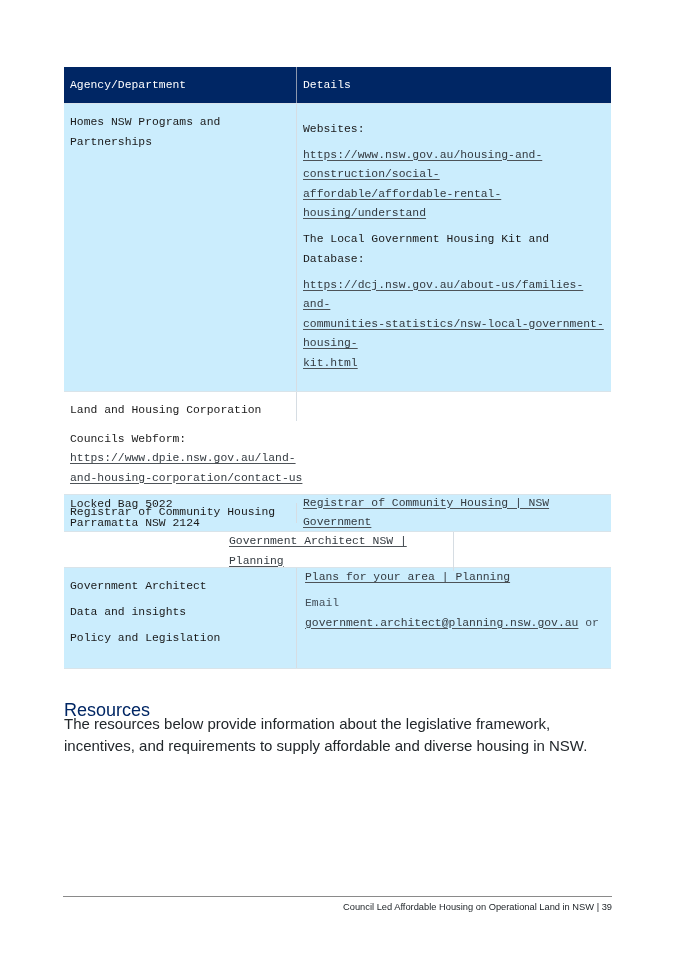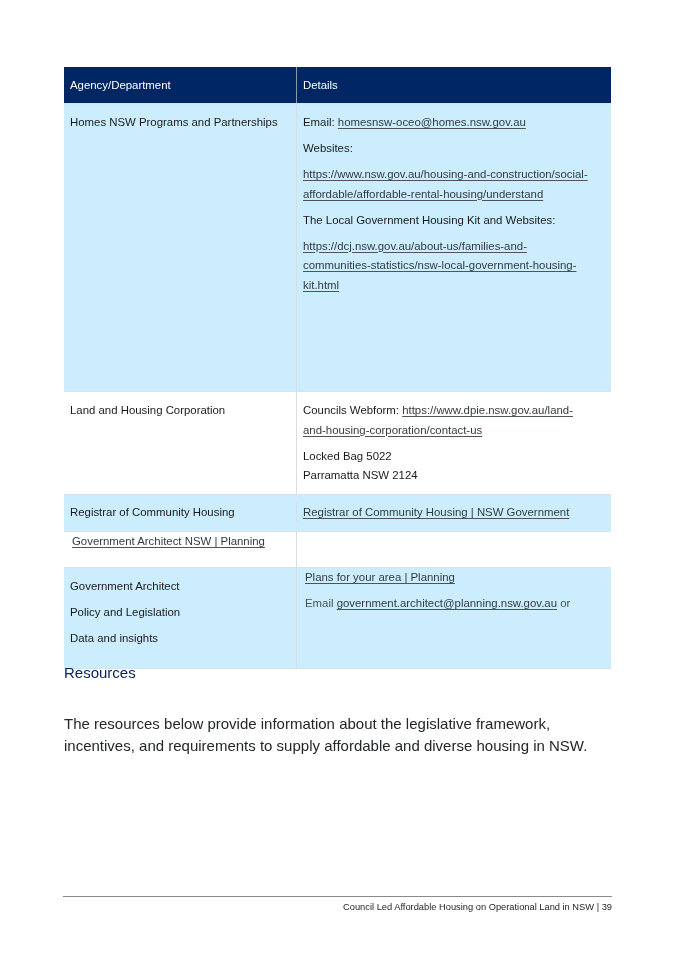--- a/index.html
+++ b/index.html
@@ -12,33 +12,33 @@
       position: absolute; left: 64px; top: 67px; width: 547px;
       border-collapse: collapse; font-size: 11.4px;
     }
     .row { display: flex; width: 547px; }
     .cell-a { width: 233px; box-sizing: border-box; padding: 0 6px; border-right: 1px solid #d6dde3; }
     .cell-b { width: 314px; box-sizing: border-box; padding: 0 6px; }
     .header { background: #002664; color: #ffffff; height: 36px; align-items: center; }
     .header .cell-a { border-right: 1px solid #8c97ad; height: 36px; display: flex; align-items: center; }
     .header .cell-b { display: flex; align-items: center; height: 36px; }
     .blue { background: #cbedfd; }
-    .white { background: #ffffff; }
-    .row { border-bottom: 1px solid #d9e4ea; }
+    .white { background: #ffffff; flex-direction: column; }
+    .row { border-bottom: 1px solid #d9e4ea; font-family: Liberation Mono, monospace; }
     .line { line-height: 19.5px; margin: 0; }
     .gap { margin-top: 6.5px; }
     a, .link { color: #333a40; text-decoration: underline; text-decoration-color: #4d5358; text-underline-offset: 2px; }
     .r1 { height: 287px; }
     .r2 { height: 102px; }
     .r3 { height: 36px; align-items: center; }
-    .r4 { height: 35px; }
+    .r4 { height: 35px; align-items: center; }
     .r5 { height: 100px; }
     .pt { padding-top: 9px; }
     .heading {
-      position: absolute; left: 64px; top: 664px; font-size: 15px; color: #002664; margin: 0; font-weight: normal;
+      position: absolute; left: 64px; top: 700px; font-size: 18px; color: #002664; margin: 0; font-weight: normal;
     }
     .para {
       position: absolute; left: 64px; top: 713px; width: 530px; font-size: 15px; line-height: 22px; color: #22272b; margin: 0;
     }
     .footer-rule { position: absolute; left: 63px; top: 896px; width: 549px; height: 1px; background: #8a8a8a; }
     .footer-text { position: absolute; right: 63px; top: 902px; font-size: 9.3px; color: #22272b; }
     .muted { color: #44505a; }
   </style>
 </head>
 <body>
@@ -47,27 +47,26 @@
   <div class="row header">
     <div class="cell-a">Agency/Department</div>
     <div class="cell-b">Details</div>
   </div>
 
   <div class="row blue r1">
     <div class="cell-a pt">
       <p class="line">Homes NSW Programs and Partnerships</p>
     </div>
     <div class="cell-b pt">
-      <p class="line"><span>Email: </span><a>homesnsw-oceo@homes.nsw.gov.au</a></p>
       <p class="line gap">Websites:</p>
       <div class="gap">
         <p class="line"><span class="link">https://www.nsw.gov.au/housing-and-construction/social-</span></p>
         <p class="line"><span class="link">affordable/affordable-rental-housing/understand</span></p>
       </div>
-      <p class="line gap">The Local Government Housing Kit and Websites:</p>
+      <p class="line gap">The Local Government Housing Kit and Database:</p>
       <div class="gap">
         <p class="line"><span class="link">https://dcj.nsw.gov.au/about-us/families-and-</span></p>
         <p class="line"><span class="link">communities-statistics/nsw-local-government-housing-</span></p>
         <p class="line"><span class="link">kit.html</span></p>
       </div>
     </div>
   </div>
 
   <div class="row white r2">
     <div class="cell-a pt">
@@ -95,22 +94,22 @@
   <div class="row white r4">
     <div class="cell-a">
       <p class="line" style="padding-left:2px"><span class="link">Government Architect NSW | Planning</span></p>
     </div>
     <div class="cell-b"></div>
   </div>
 
   <div class="row blue r5">
     <div class="cell-a pt" style="">
       <p class="line">Government Architect</p>
+      <p class="line gap">Data and insights</p>
       <p class="line gap">Policy and Legislation</p>
-      <p class="line gap">Data and insights</p>
     </div>
     <div class="cell-b pt" style="padding-top:0">
       <p class="line" style="padding-left:2px"><span class="link">Plans for your area | Planning</span></p>
       <p class="line gap muted" style="padding-left:2px"><span>Email </span><span class="link">government.architect@planning.nsw.gov.au</span><span> or</span></p>
     </div>
   </div>
 </div>
 
 <h2 class="heading">Resources</h2>
 <p class="para">The resources below provide information about the legislative framework, incentives, and requirements to supply affordable and diverse housing in NSW.</p>

